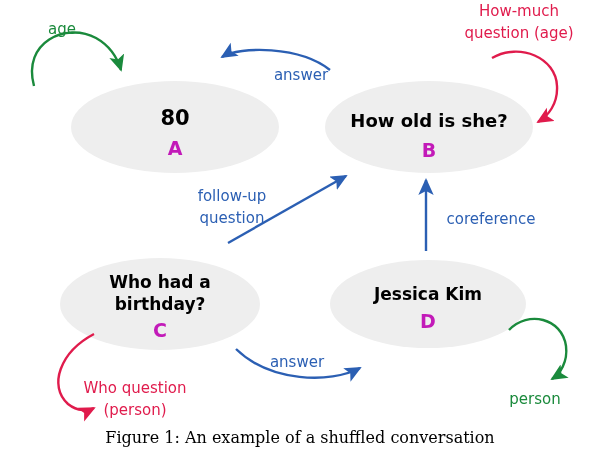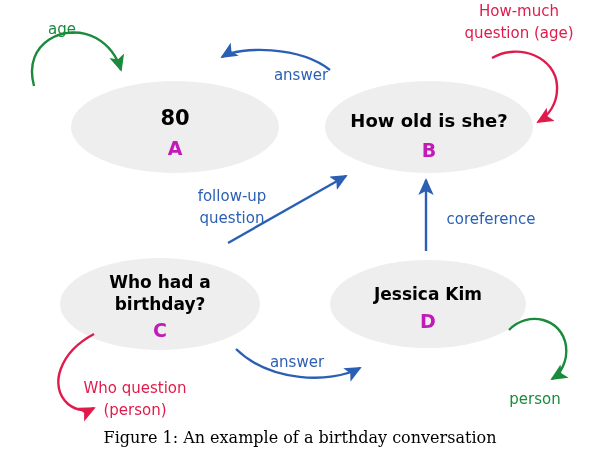--- a/index.html
+++ b/index.html
@@ -151,14 +151,14 @@
       <text class="self-label-red" x="135" y="393">Who question</text>
       <text class="self-label-red" x="135" y="415">(person)</text>
     </g>
 
     <g>
       <path d="M 509 330 C 528 310 562 318 566 346 C 568 362 560 374 552 379" fill="none" stroke="#1a8a3c" stroke-width="2.4" marker-end="url(#arrowGreen)"></path>
       <text class="self-label-green" x="535" y="404">person</text>
     </g>
   </svg>
 
-  <div class="caption">Figure 1:   An example of a birthday conversation</div>
+  <div class="caption">Figure 1:   An example of a shuffled conversation</div>
 </div>
 
 </body></html>

